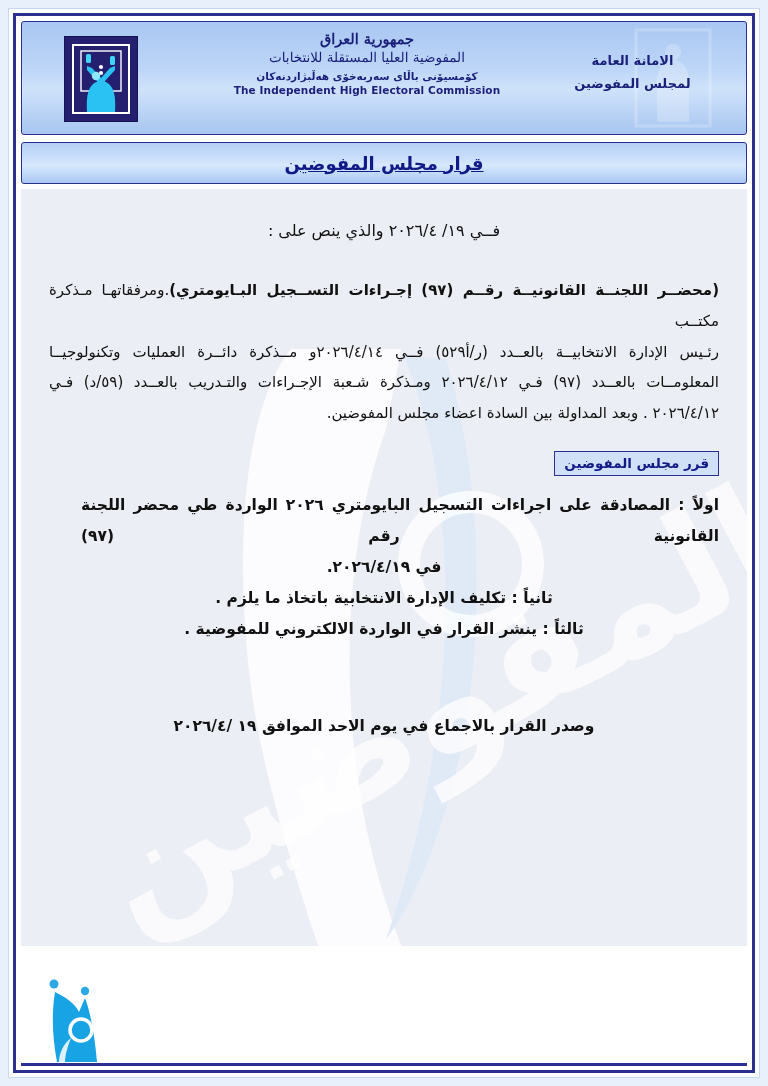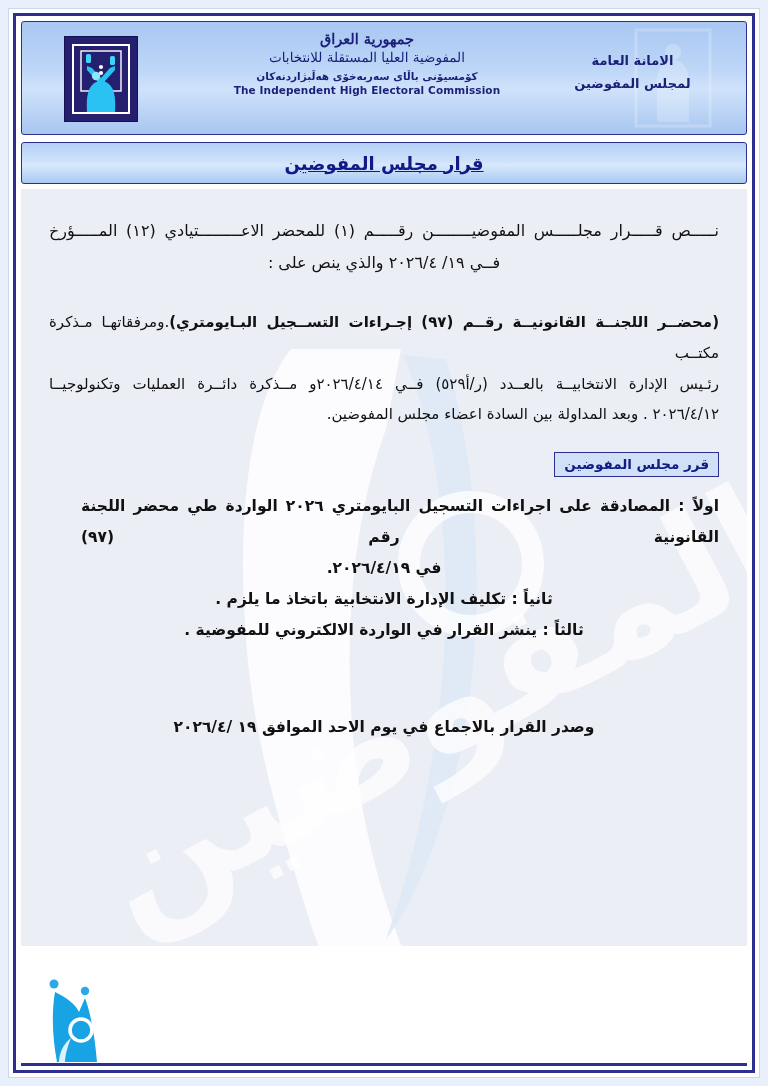--- a/index.html
+++ b/index.html
@@ -228,27 +228,27 @@
       <path d="M262 46 C300 130 312 260 300 380 C292 470 270 560 245 630
                C270 600 300 530 318 450 C345 330 342 170 305 50 Z" fill="#dce9f8" opacity="0.85"></path>
       <circle cx="330" cy="255" r="62" fill="none" stroke="#ffffff" stroke-width="22" opacity="0.9"></circle>
     </svg>
 
     <div class="sheet-wm">المفوضين</div>
 
     <div class="content">
 
       <div class="intro">
-        <span class="ln ln1">نـــــص قـــــرار مجلـــــس المفوضيــــــــن رقـــــم (١) للمحضر الاعـــــــــتيادي (١٢) المـــــؤرخ</span>
         <span class="ln ln2">فــي   ١٩/  ٢٠٢٦/٤ والذي ينص على :</span>
       </div>
 
       <div class="body-par">
         <span class="ln"><b class="bold">(محضــر اللجنــة القانونيــة رقــم (٩٧) إجـراءات التســجيل البـايومتري)</b><span>.ومرفقاتهـا مـذكرة مكتــب</span></span>
         <span class="ln">رئـيس الإدارة الانتخابيــة بالعــدد (ر/أ٥٢٩) فــي ٢٠٢٦/٤/١٤و مــذكرة دائــرة العمليات وتكنولوجيــا</span>
+        <span class="ln">المعلومــات بالعــدد (٩٧) فـي ٢٠٢٦/٤/١٢ ومـذكرة شـعبة الإجـراءات والتـدريب بالعــدد (٥٩/د) فـي</span>
         <span class="ln last">٢٠٢٦/٤/١٢ . وبعد المداولة بين السادة اعضاء مجلس المفوضين.</span>
       </div>
 
       <div class="badge-row">
         <span class="decided-badge">قرر مجلس المفوضين</span>
       </div>
 
       <div class="decisions">
         <span class="dec dec1">اولاً : المصادقة على اجراءات التسجيل البايومتري ٢٠٢٦ الواردة طي محضر اللجنة القانونية رقم (٩٧)</span>
         <span class="dec1-b">في ٢٠٢٦/٤/١٩.</span>

